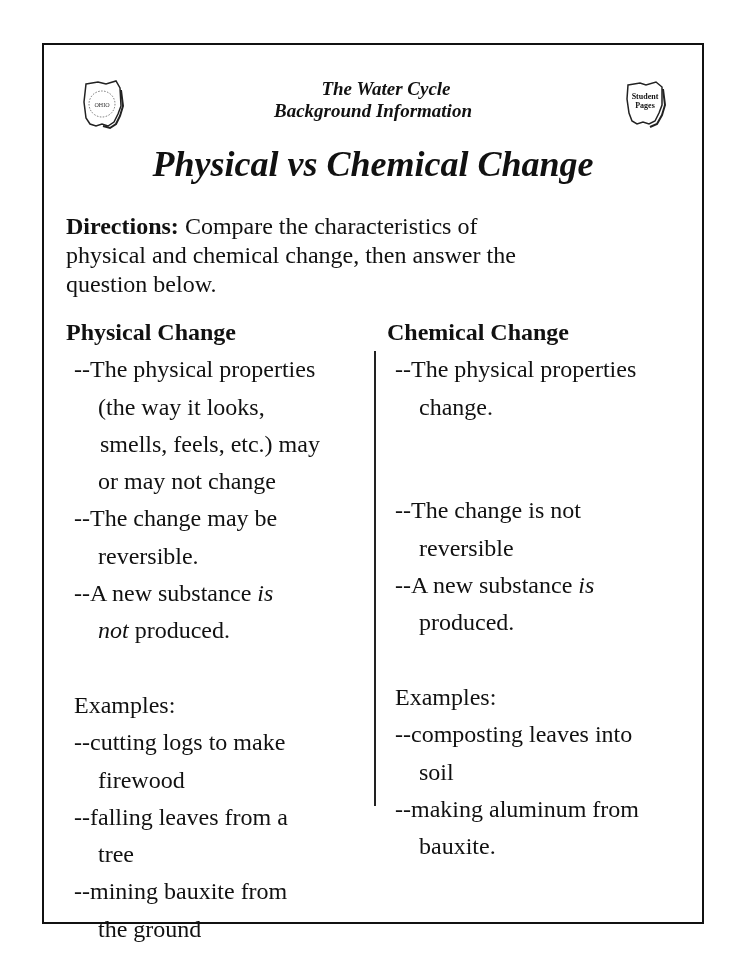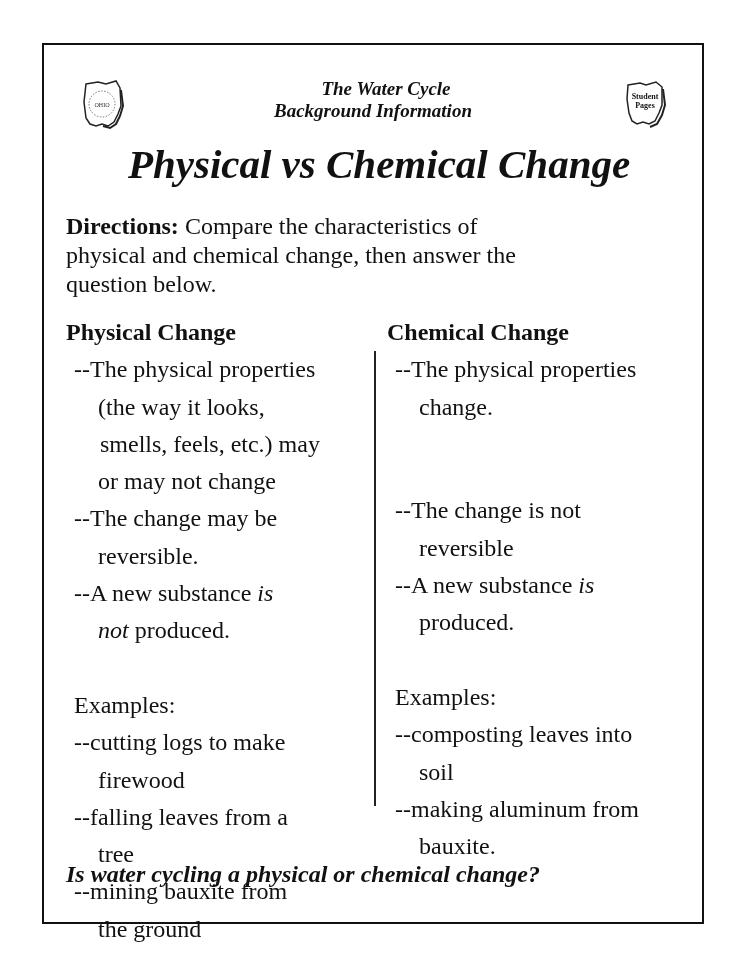--- a/index.html
+++ b/index.html
@@ -8,21 +8,21 @@
   .page { position: absolute; left: 42px; top: 43px; width: 658px; height: 877px;
           border: 2.5px solid #111; box-sizing: content-box; }
   .logo { position: absolute; }
   .logo-left { left: 32px; top: 33px; width: 52px; height: 52px; }
   .logo-right { left: 578px; top: 32px; width: 48px; height: 52px; }
   .header-top { position: absolute; left: 0; width: 658px; text-align: center;
                 font-weight: bold; font-style: italic; font-size: 19px; line-height: 22px; }
   .ht1 { top: 33px; padding-left: 13px; }
   .ht2 { top: 55px; }
   .title { position: absolute; left: 0; width: 658px; top: 97px; text-align: center;
-           font-weight: bold; font-style: italic; font-size: 41px; line-height: 44px; margin-left: 6px; }
+           font-weight: bold; font-style: italic; font-size: 36px; line-height: 44px; }
   .directions { position: absolute; left: 22px; top: 167px; width: 620px;
                 font-size: 24px; line-height: 29px; }
   .directions b { font-weight: bold; }
   .col { position: absolute; top: 273px; font-size: 24px; line-height: 29.3px; }
   .col-left { left: 22px; width: 310px; }
   .col-right { left: 343px; width: 310px; }
   .col-head { font-weight: bold; }
   .item { margin: 8px; }
   .indent { padding-left: 24px; }
   .divider { position: absolute; left: 330px; top: 306px; width: 2px; height: 455px; background: #222; }
@@ -97,14 +97,13 @@
     <div class="item"><span>--A new substance </span><i>is</i></div>
     <div class="item indent">produced.</div>
     <div class="blank"></div>
     <div class="item">Examples:</div>
     <div class="item">--composting leaves into</div>
     <div class="item indent">soil</div>
     <div class="item">--making aluminum from</div>
     <div class="item indent">bauxite.</div>
   </div>
 
-  <div class="question">Is water cycling a physical or chemical change?</div>
 </div>
 
 </body></html>

